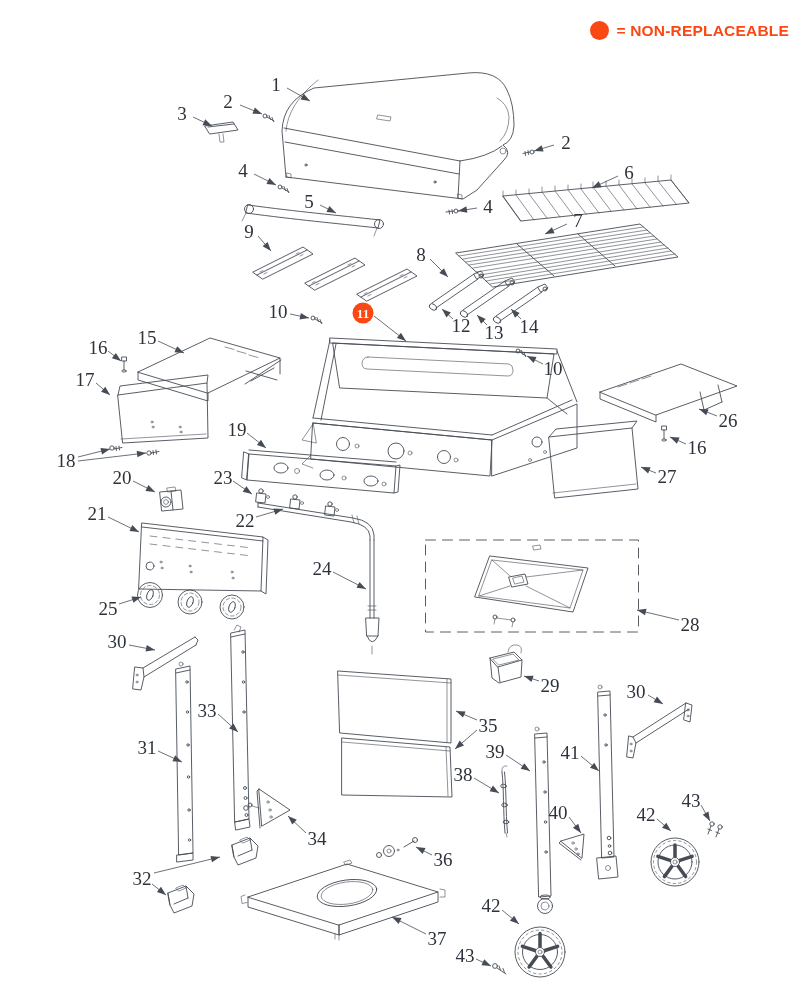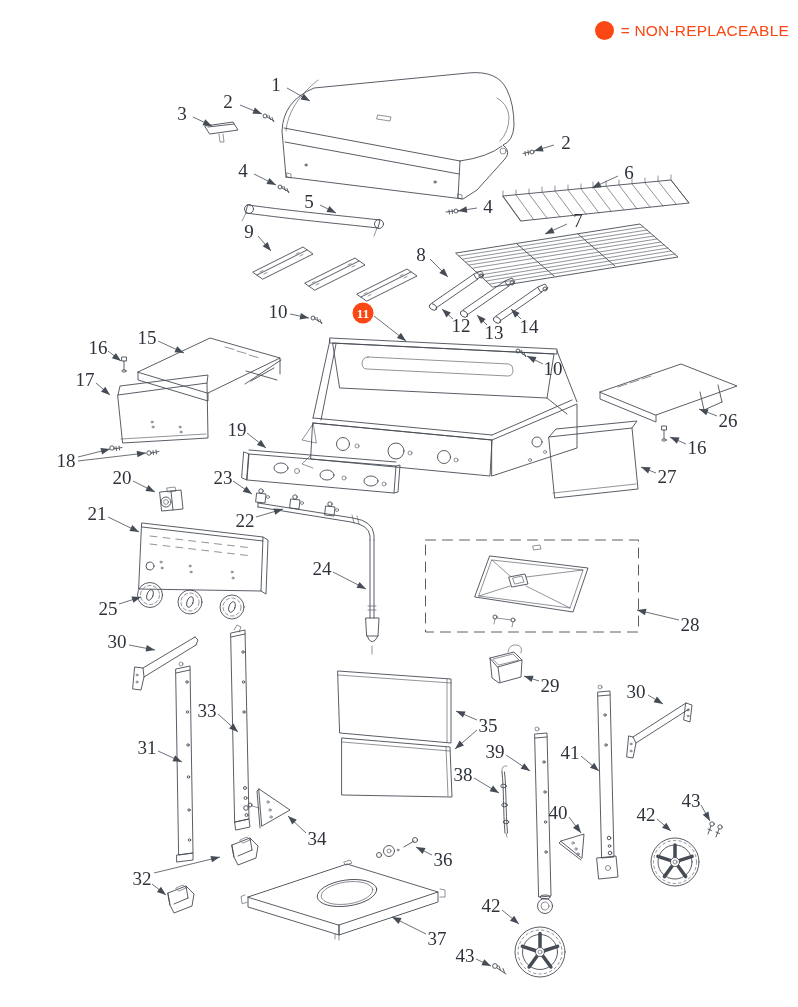--- a/index.html
+++ b/index.html
@@ -4,21 +4,21 @@
 <style>
   :root{ --accent:#fb4713; --label:#2e333b; }
   html,body{margin:0;padding:0;background:#fff;}
   .stage{position:relative;width:798px;height:1007px;background:#fff;overflow:hidden;
          font-family:"Liberation Sans",sans-serif;}
   .stage svg{position:absolute;left:0;top:0;}
   .ln{stroke:#464c55;stroke-width:0.9;fill:none;stroke-linecap:round;stroke-linejoin:round;}
   .thin{stroke-width:0.6;}
   .legend{position:absolute;top:21px;right:9px;display:flex;align-items:center;gap:7px;}
   .legend .dot{width:19px;height:19px;border-radius:50%;background:var(--accent);}
-  .legend .txt{font-weight:normal;font-size:15.5px;color:var(--accent);letter-spacing:.2px;
+  .legend .txt{font-weight:bold;font-size:15.5px;color:var(--accent);letter-spacing:.2px;
                font-family:"Liberation Sans",sans-serif;white-space:nowrap;}
   .plabel{font-family:"Liberation Serif",serif;font-size:19px;fill:var(--label);text-anchor:middle;}
   .plabel-hl{font-family:"Liberation Serif",serif;font-weight:bold;font-size:13px;fill:#fff;text-anchor:middle;}
 </style>
 </head>
 <body>
 
 <div class="stage">
 
 <svg width="798" height="1007" viewBox="0 0 798 1007">

